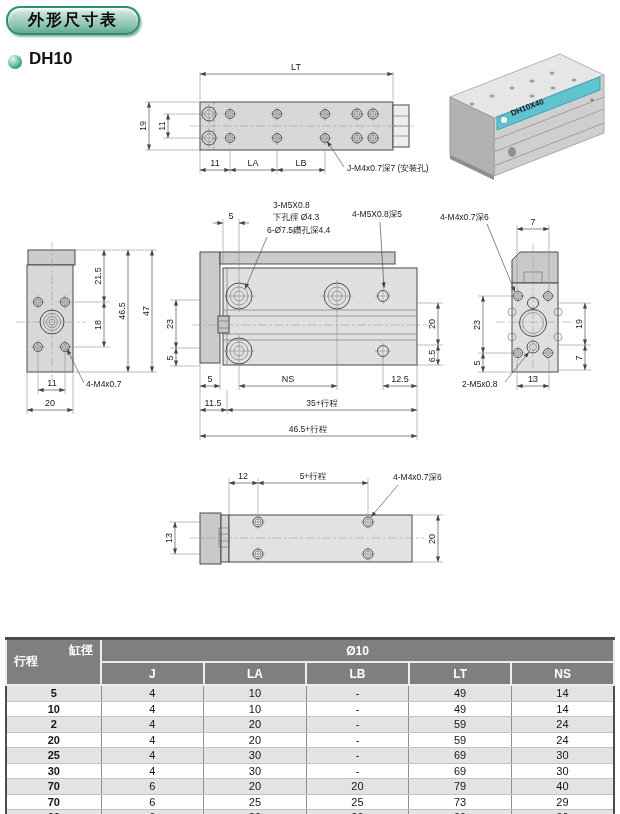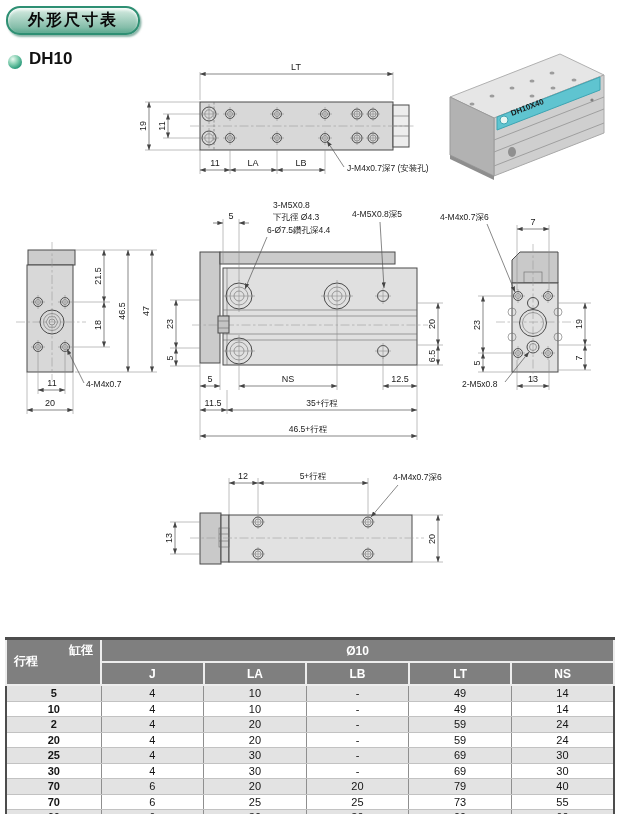--- a/index.html
+++ b/index.html
@@ -442,21 +442,21 @@
         <td>20</td>
         <td>79</td>
         <td>40</td>
       </tr>
       <tr>
         <td class="stk">70</td>
         <td>6</td>
         <td>25</td>
         <td>25</td>
         <td>73</td>
-        <td>55</td>
+        <td>29</td>
       </tr>
       <tr>
         <td class="stk">60</td>
         <td>6</td>
         <td>30</td>
         <td>30</td>
         <td>99</td>
         <td>60</td>
       </tr>
     </tbody>

